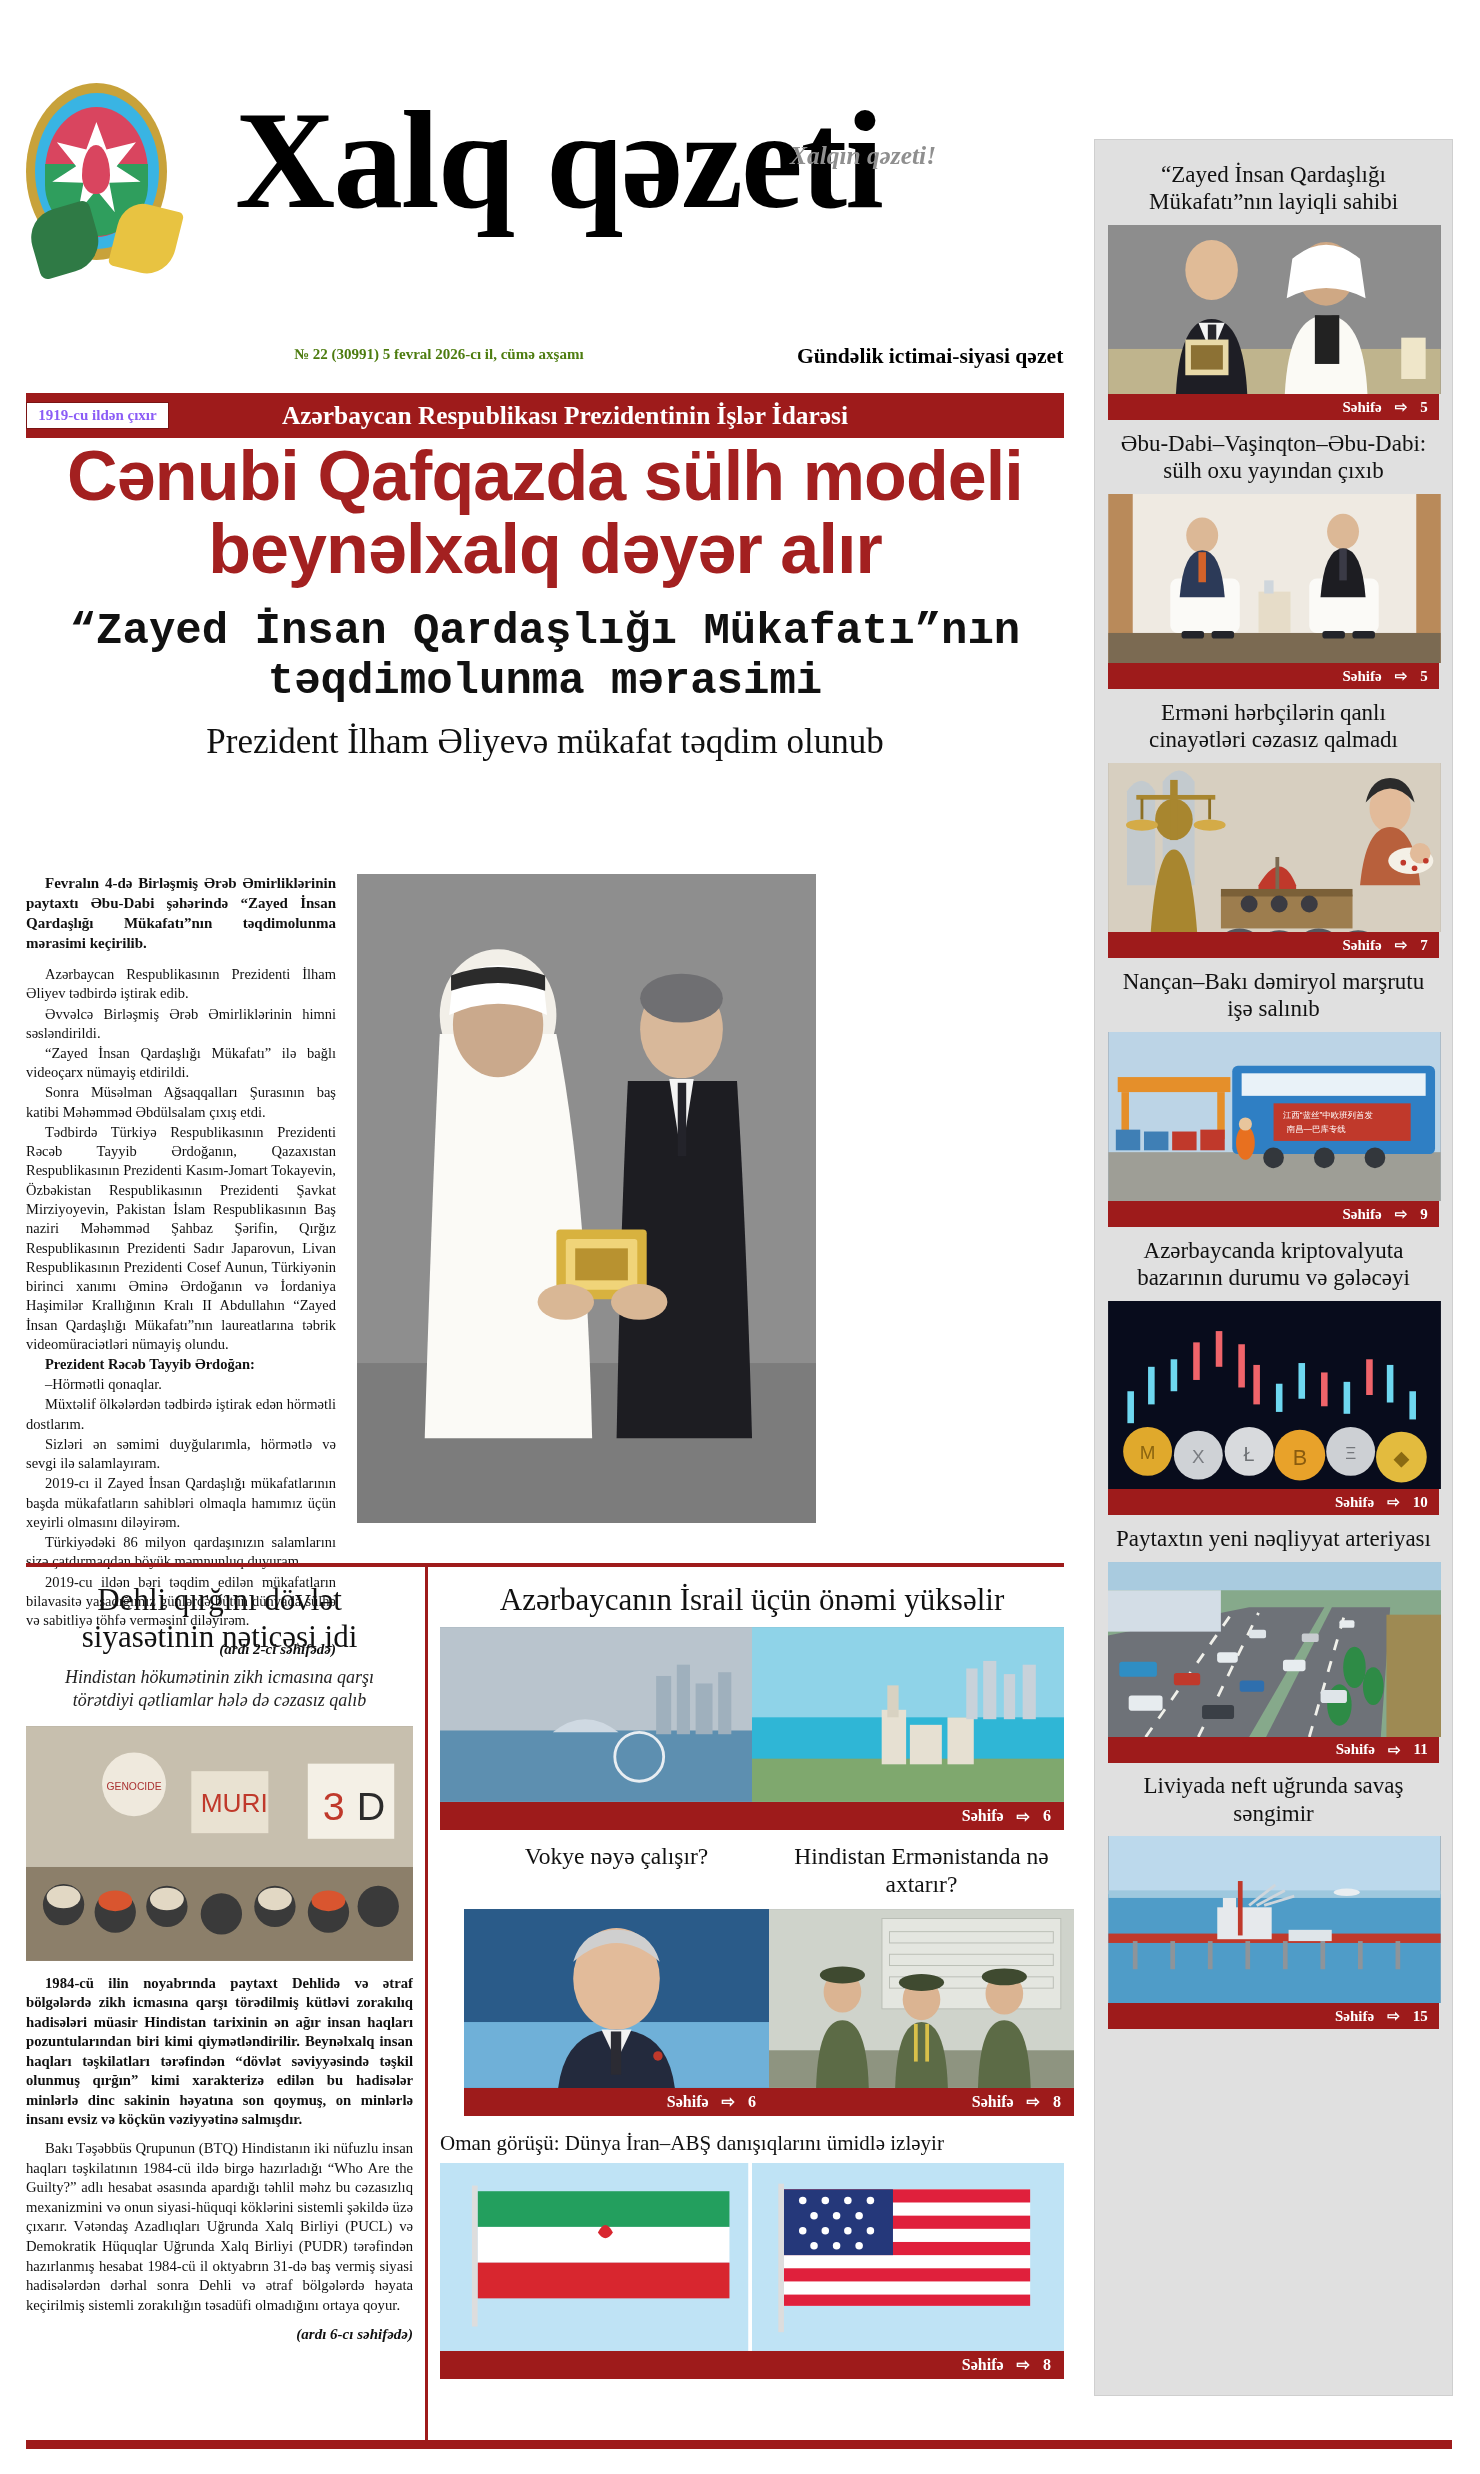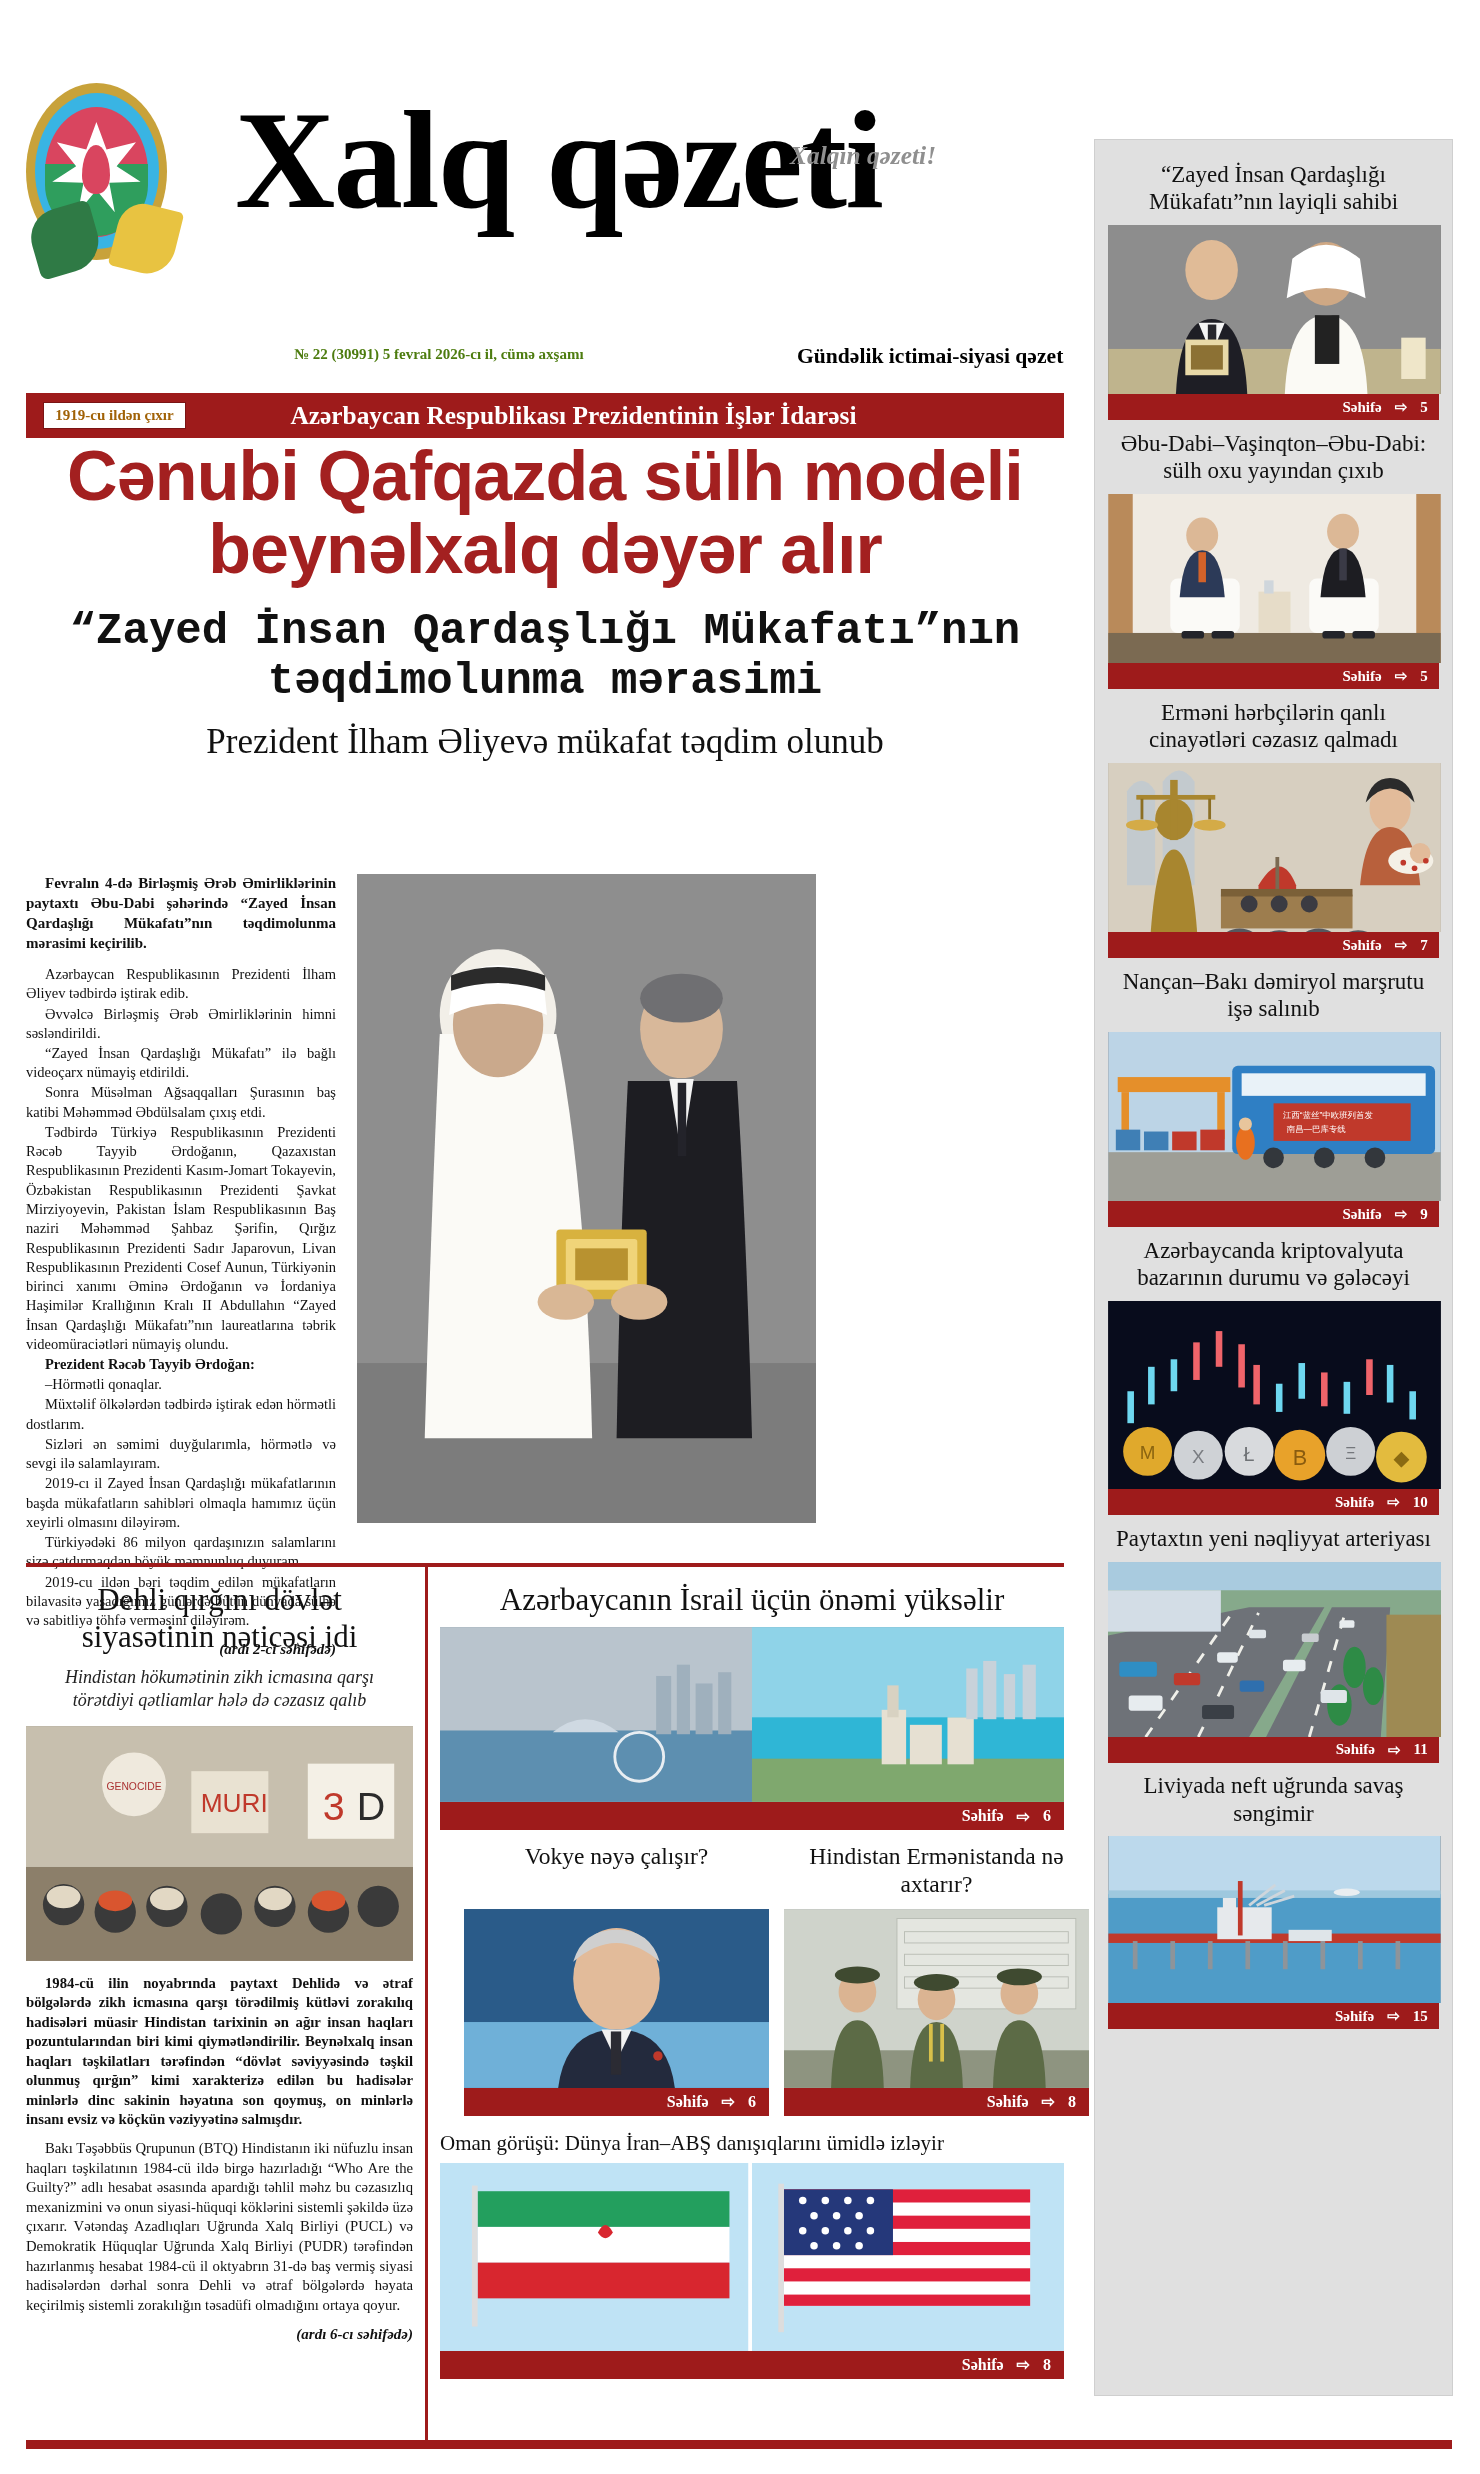--- a/index.html
+++ b/index.html
@@ -37,23 +37,23 @@
   }
 
   
   .auth-bar {
     position: absolute; left: 26px; top: 393px;
     width: 1038px; height: 45px;
     background: #9e1b1b;
     display: flex; align-items: center;
   }
   .auth-badge {
-    background: #fff; color: #a16207;
+    background: #fff; color: #8b5cf6;
     font-size: 15px; font-weight: bold;
-    padding: 3.8px 11.3px; margin-left: 17px;
+    padding: 3.8px 11.3px; margin-left: 0;
     border: 0.9px solid #7a1414;
     white-space: nowrap;
   }
   .auth-text {
     flex: 1; text-align: center;
     color: #fff; font-size: 25.4px; font-weight: bold;
     padding-right: 103px;
   }
 
   
@@ -125,21 +125,21 @@
   }
   .mid-photo { margin-top: 9.4px; width: 624px; height: 175px; background: #7a8a96; overflow: hidden; }
   .page-bar {
     background: #9e1b1b; color: #fff;
     height: 28px; display: flex; align-items: center;
     justify-content: flex-end; padding-right: 13px;
     font-size: 16px; font-weight: bold; gap: 13px;
   }
   .page-bar .arw { font-size: 16px; }
 
-  .mid-cards { display: flex; gap: 15px; margin-top: 13px; padding-left: 24px; }
+  .mid-cards { display: flex; margin-top: 13px; padding-left: 24px; }
   .mid-card { width: 305px; }
   .mid-card h3 {
     text-align: center; font-size: 23.5px; font-weight: normal;
     line-height: 1.18; min-height: 58px;
   }
   .mid-card .ph { margin-top: 7.5px; width: 305px; height: 179px; background: #6f7a82; overflow: hidden; }
 
   .oman { margin-top: 15px; }
   .oman h2 { text-align: left; font-size: 21px; font-weight: normal; }
   .oman .ph { margin-top: 7.5px; width: 624px; height: 188px; background: #bfe0f2; overflow: hidden; }

